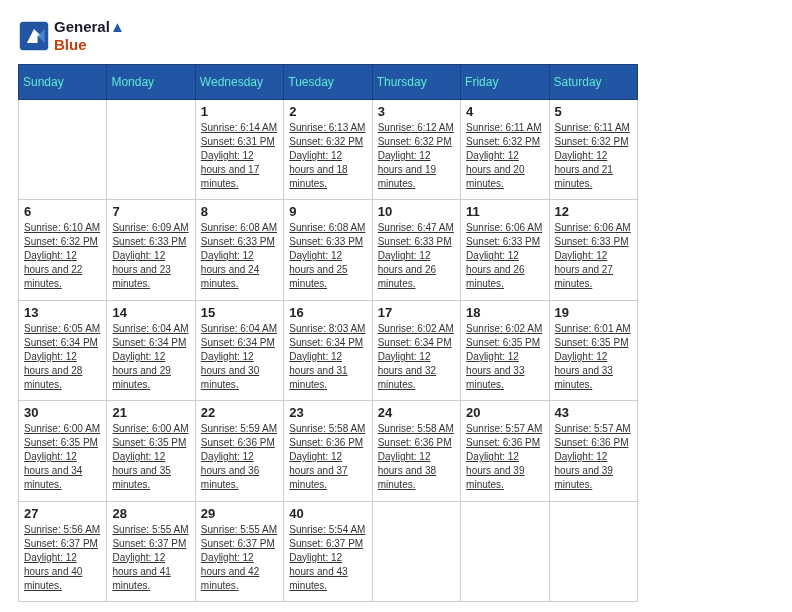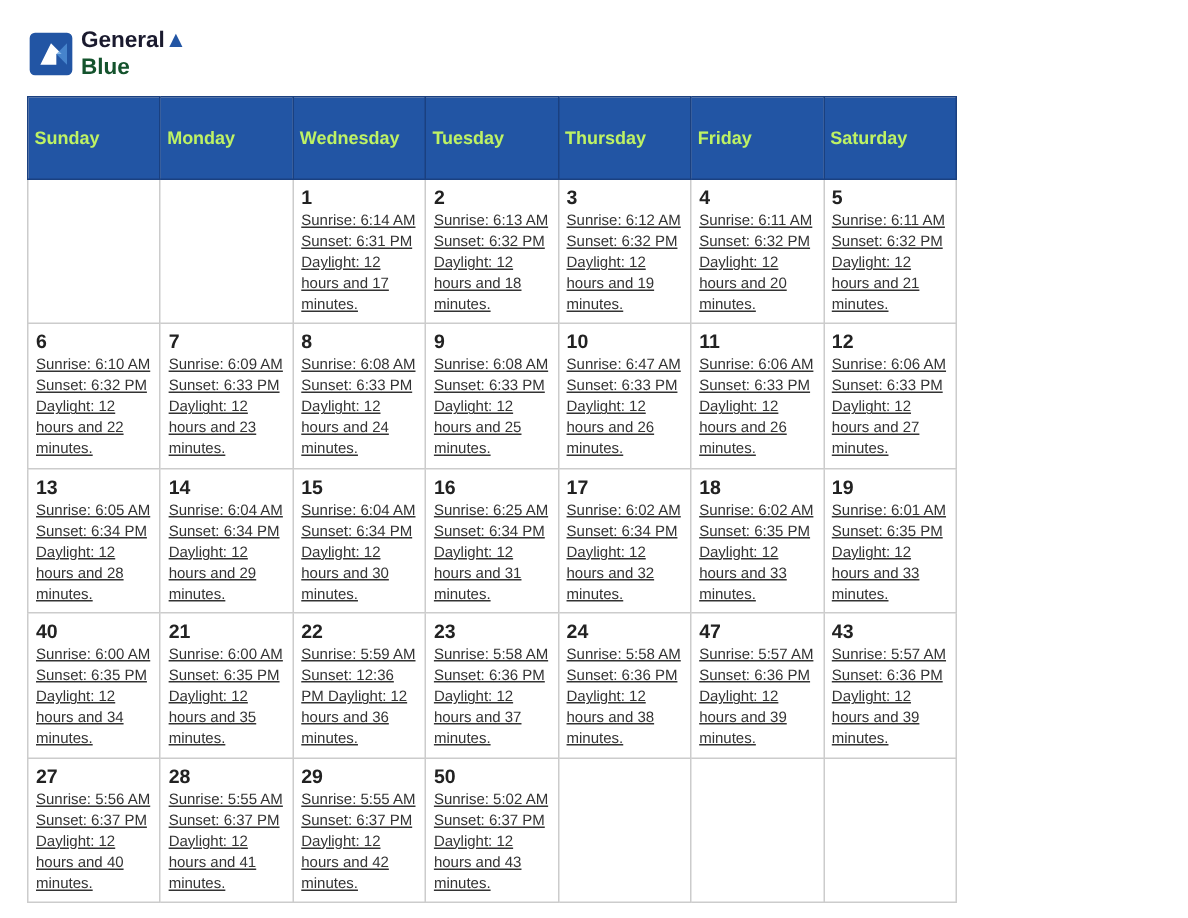--- a/index.html
+++ b/index.html
@@ -48,24 +48,24 @@
     }
     .calendar {
       flex: 1;
       border: 1px solid #ccc;
       border-collapse: collapse;
       width: 100%;
       table-layout: fixed;
     }
     .calendar th {
       background: #2255a4;
-      color: #bef264;
+      color: #5eead4;
       font-size: 12px;
-      font-weight: bold;
-      padding: 20px 4px;
+      font-weight: normal;
+      padding: 10px 4px;
       text-align: left;
       border: 1px solid #1a4080;
     }
     .calendar td {
       vertical-align: top;
       border: 1px solid #ccc;
       padding: 4px 5px;
       font-size: 10px;
       color: #333;
       height: 90px;
@@ -91,21 +91,21 @@
 <div class="page">
   <div class="header">
     <div class="logo">
       <svg class="logo-icon" viewBox="0 0 36 36">
         <rect x="2" y="2" width="32" height="32" rx="4" fill="#2255a4"></rect>
         <polygon points="10,26 18,10 26,18 22,18 22,26" fill="white"></polygon>
         <polygon points="22,18 30,10 30,26" fill="#5599dd" opacity="0.7"></polygon>
       </svg>
       <div>
         <div style="font-size:15px;font-weight:bold;color:#1a1a2e;line-height:1.2;">General<span style="color:#2255a4;">▲</span></div>
-        <div style="font-size:15px;font-weight:bold;color:#14532d;line-height:1.2;">Blue</div>
+        <div style="font-size:15px;font-weight:bold;color:#c2410c;line-height:1.2;">Blue</div>
       </div>
     </div>
     <div class="title-area">
       <div class="month-title"></div>
       <div class="location"></div>
     </div>
   </div>
 
   <table class="calendar">
     <thead>
@@ -212,21 +212,21 @@
 Daylight: 12 hours and 29 minutes.</div>
           </td>
           <td>
             <span class="day-number">15</span>
             <div class="day-info">Sunrise: 6:04 AM
 Sunset: 6:34 PM
 Daylight: 12 hours and 30 minutes.</div>
           </td>
           <td>
             <span class="day-number">16</span>
-            <div class="day-info">Sunrise: 6:25 AM
+            <div class="day-info">Sunrise: 8:03 AM
 Sunset: 6:34 PM
 Daylight: 12 hours and 31 minutes.</div>
           </td>
           <td>
             <span class="day-number">17</span>
             <div class="day-info">Sunrise: 6:02 AM
 Sunset: 6:34 PM
 Daylight: 12 hours and 32 minutes.</div>
           </td>
           <td>
@@ -237,51 +237,51 @@
           </td>
           <td>
             <span class="day-number">19</span>
             <div class="day-info">Sunrise: 6:01 AM
 Sunset: 6:35 PM
 Daylight: 12 hours and 33 minutes.</div>
           </td>
         </tr>
         <tr>
           <td>
-            <span class="day-number">40</span>
+            <span class="day-number">30</span>
             <div class="day-info">Sunrise: 6:00 AM
 Sunset: 6:35 PM
 Daylight: 12 hours and 34 minutes.</div>
           </td>
           <td>
             <span class="day-number">21</span>
             <div class="day-info">Sunrise: 6:00 AM
 Sunset: 6:35 PM
 Daylight: 12 hours and 35 minutes.</div>
           </td>
           <td>
             <span class="day-number">22</span>
             <div class="day-info">Sunrise: 5:59 AM
-Sunset: 12:36 PM
+Sunset: 6:36 PM
 Daylight: 12 hours and 36 minutes.</div>
           </td>
           <td>
             <span class="day-number">23</span>
             <div class="day-info">Sunrise: 5:58 AM
 Sunset: 6:36 PM
 Daylight: 12 hours and 37 minutes.</div>
           </td>
           <td>
             <span class="day-number">24</span>
             <div class="day-info">Sunrise: 5:58 AM
 Sunset: 6:36 PM
 Daylight: 12 hours and 38 minutes.</div>
           </td>
           <td>
-            <span class="day-number">47</span>
+            <span class="day-number">20</span>
             <div class="day-info">Sunrise: 5:57 AM
 Sunset: 6:36 PM
 Daylight: 12 hours and 39 minutes.</div>
           </td>
           <td>
             <span class="day-number">43</span>
             <div class="day-info">Sunrise: 5:57 AM
 Sunset: 6:36 PM
 Daylight: 12 hours and 39 minutes.</div>
           </td>
@@ -299,22 +299,22 @@
 Sunset: 6:37 PM
 Daylight: 12 hours and 41 minutes.</div>
           </td>
           <td>
             <span class="day-number">29</span>
             <div class="day-info">Sunrise: 5:55 AM
 Sunset: 6:37 PM
 Daylight: 12 hours and 42 minutes.</div>
           </td>
           <td>
-            <span class="day-number">50</span>
-            <div class="day-info">Sunrise: 5:02 AM
+            <span class="day-number">40</span>
+            <div class="day-info">Sunrise: 5:54 AM
 Sunset: 6:37 PM
 Daylight: 12 hours and 43 minutes.</div>
           </td>
           <td class="empty"></td>
           <td class="empty"></td>
           <td class="empty"></td>
         </tr>
       </tbody>
   </table>
 </div>

